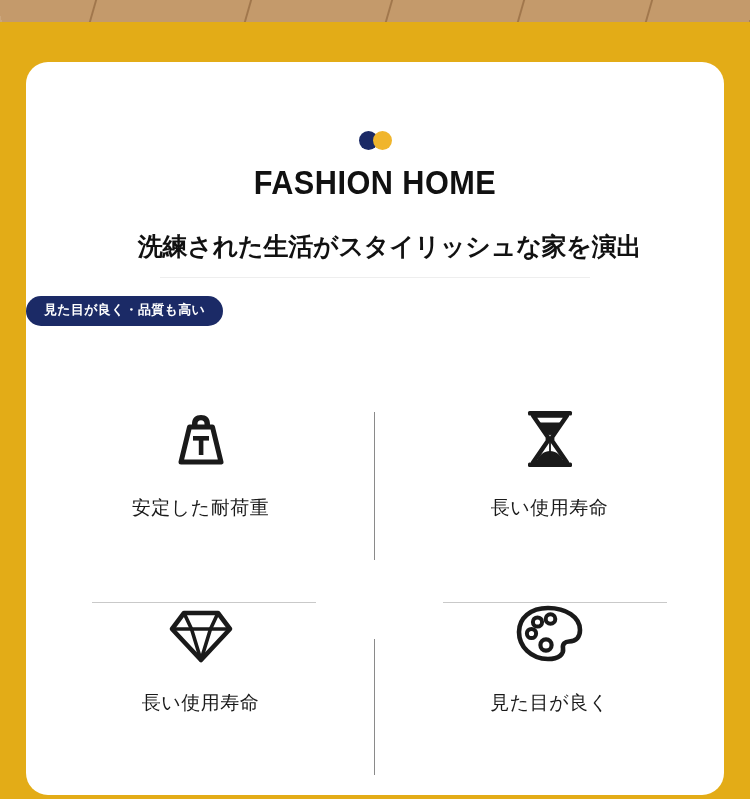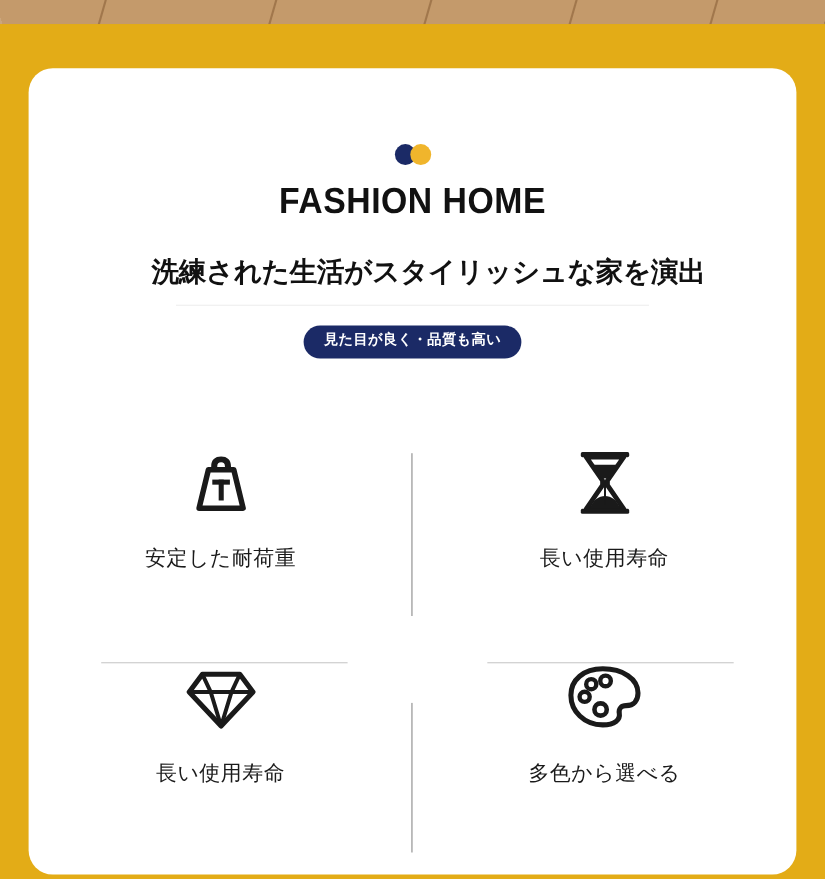--- a/index.html
+++ b/index.html
@@ -123,21 +123,21 @@
     width: 430px;
     height: 1px;
     background: #eeeeee;
   }
 
   .badge-row {
     position: absolute;
     left: 0; right: 0;
     top: 234px;
     display: flex;
-    justify-content: center;
+    justify-content: flex-start;
   }
   .badge {
     background: #1b2a66;
     color: #ffffff;
     border-radius: 16px;
     padding: 6px 18px 8px 18px;
     font-size: 13px;
     font-weight: bold;
     letter-spacing: 0.3px;
     line-height: 1.2;
@@ -285,19 +285,19 @@
             <svg width="72" height="62" viewBox="0 0 72 62">
               <path d="M34 5 C16.5 5, 5 15, 5 29 C5 43.5, 17 56, 34 56
                        C45 56, 50 51, 49 45.5 C48.2 41, 51 38.5, 55 38.5
                        C62.5 38.5, 66 33.5, 66 27 C66 14, 52 5, 34 5 Z" fill="none" stroke="#1a1a1a" stroke-width="4.6" stroke-linejoin="round"></path>
               <circle cx="17.5" cy="30.5" r="4.6" fill="none" stroke="#1a1a1a" stroke-width="4"></circle>
               <circle cx="23.5" cy="19" r="4.6" fill="none" stroke="#1a1a1a" stroke-width="4"></circle>
               <circle cx="36.5" cy="16" r="4.8" fill="none" stroke="#1a1a1a" stroke-width="4"></circle>
               <circle cx="32" cy="42" r="5.6" fill="none" stroke="#1a1a1a" stroke-width="4.2"></circle>
             </svg>
           </div>
-          <div class="feature-label">多色から選べる</div>
+          <div class="feature-label">見た目が良く</div>
         </div>
 
       </div>
     </div>
   </div>
 </div>
 
 </body></html>

